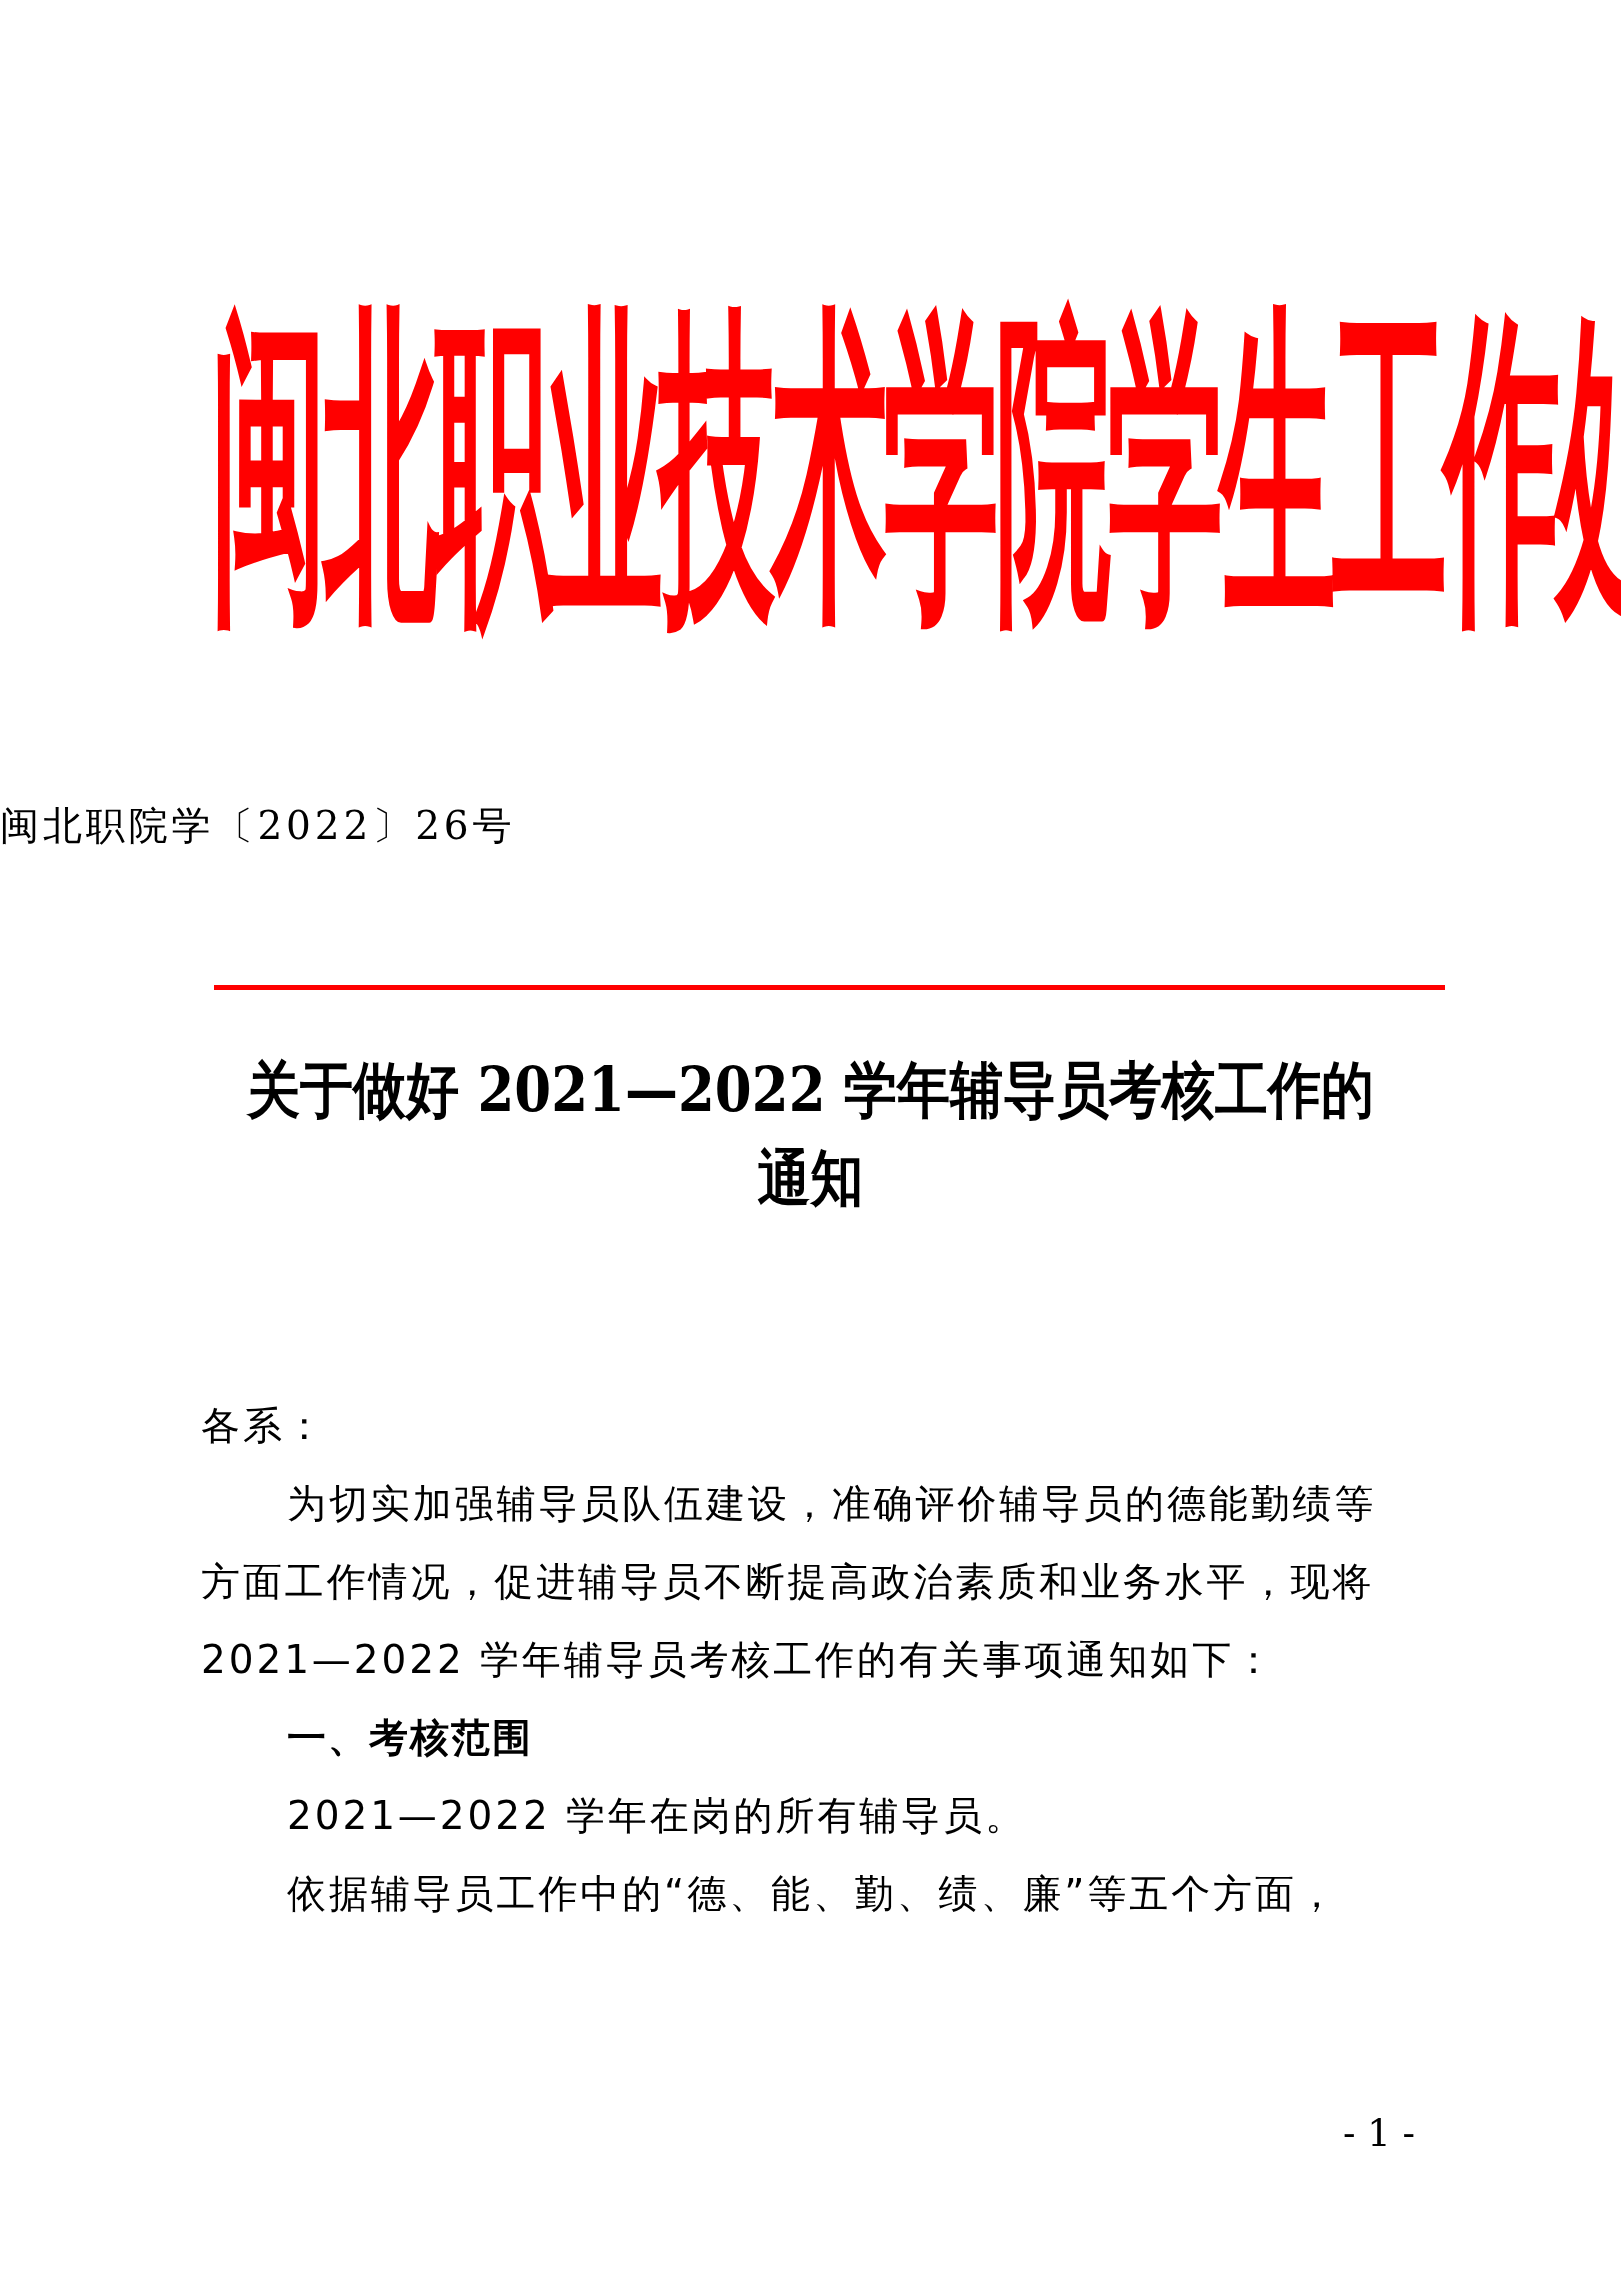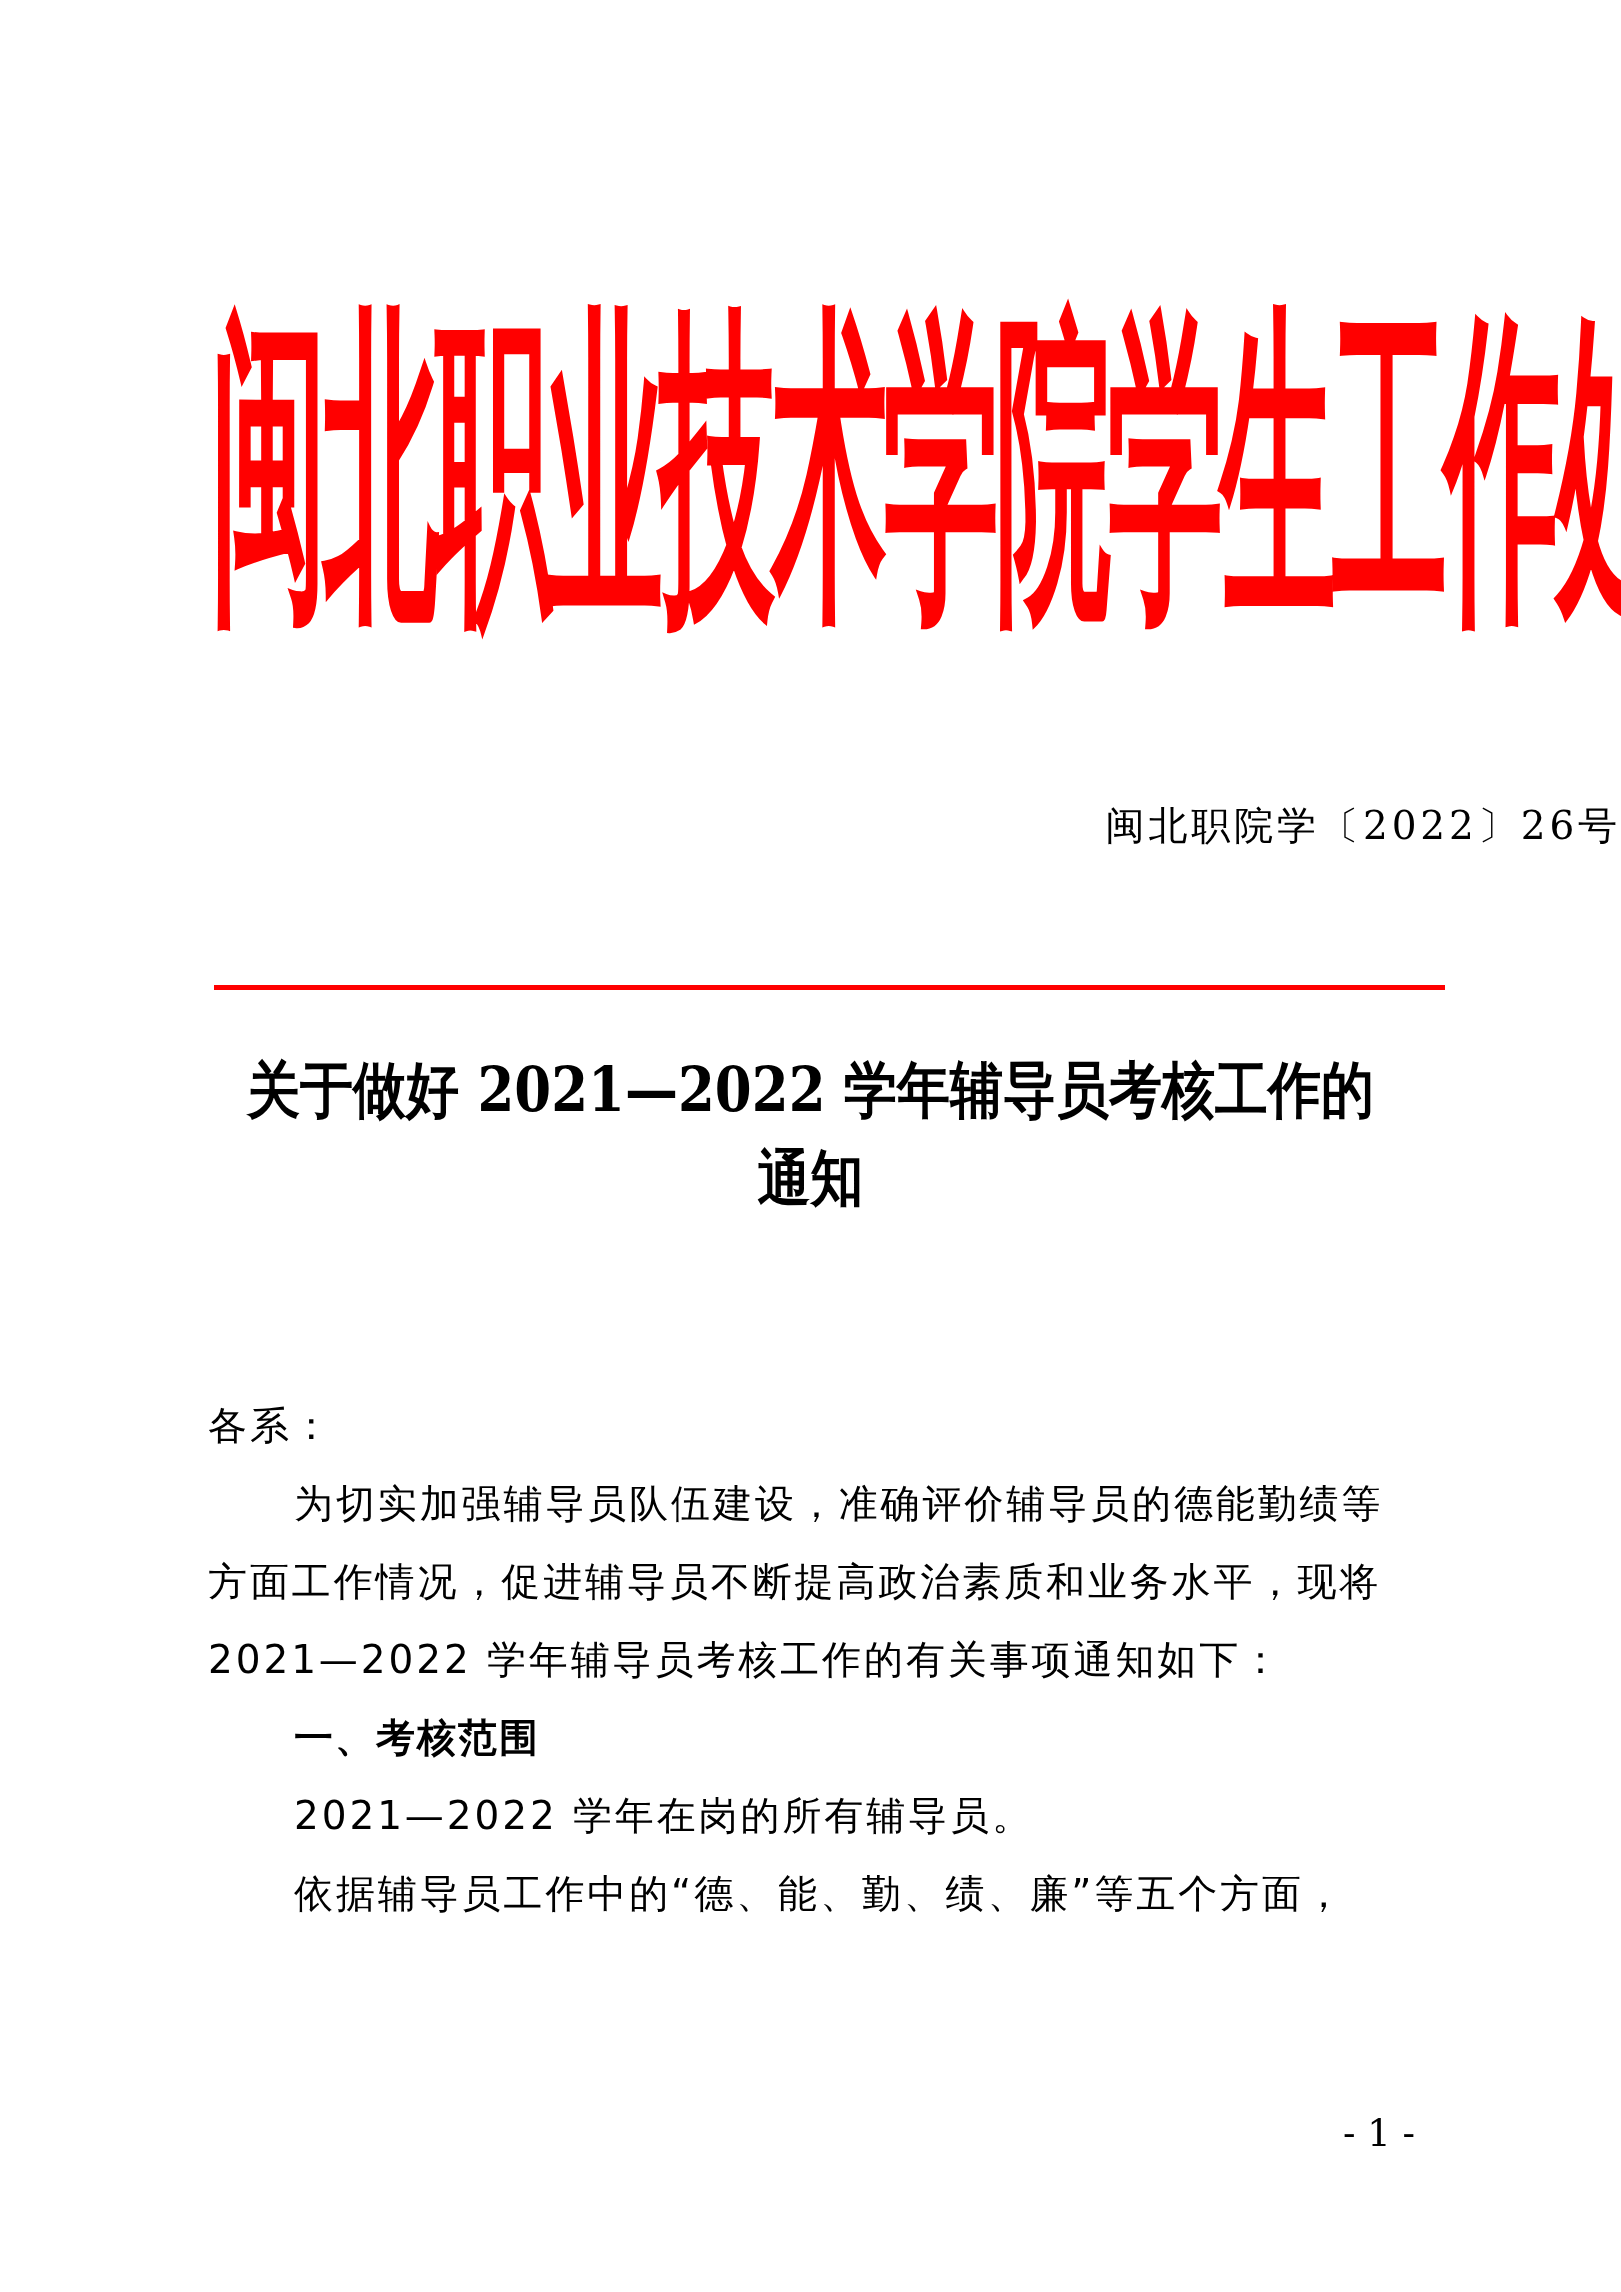--- a/index.html
+++ b/index.html
@@ -1,23 +1,23 @@
 <!DOCTYPE html>
 <html><head>
 <meta charset="utf-8">
 <style>
   html, body { margin:0; padding:0; background:#ffffff; }
   body { width:1621px; height:2293px; position:relative; overflow:hidden; font-family:"DejaVu Serif", serif; color:#000; }
   .masthead { position:absolute; left:211px; top:279px; width:1235px; height:372px; display:flex; justify-content:space-between; align-items:center; }
   .masthead span { display:inline-block; color:#ff0000; font-family:"DejaVu Serif", serif; font-weight:bold; font-size:116px; line-height:1; transform:scaleY(2.85); transform-origin:center; letter-spacing:-3.9px; }
-  .docno { position:absolute; left:0; width:100%; top:799px; text-align:right; font-size:39px; letter-spacing:3.9px; font-family:"DejaVu Serif", serif; }
+  .docno { position:absolute; left:0; width:100%; top:799px; text-align:left; font-size:39px; letter-spacing:3.9px; font-family:"DejaVu Serif", serif; }
   .redline { position:absolute; left:214px; width:1231px; top:985px; height:4.9px; background:#ff0000; }
   .title { position:absolute; left:196px; width:1229px; top:1045px; text-align:center; font-family:"DejaVu Serif", serif; font-weight:bold; font-size:53px; line-height:88px; }
   .title div { transform:scaleY(1.15); }
-  .body { position:absolute; left:208px; width:1215px; top:1387px; font-size:39px; font-family:"DejaVu Sans", sans-serif; }
+  .body { position:absolute; left:201px; width:1215px; top:1387px; font-size:39px; font-family:"DejaVu Sans", sans-serif; }
   .p { line-height:78px; height:78px; white-space:nowrap; letter-spacing:2.9px; }
   .indent { padding-left:86px; }
   .h { font-weight:bold; letter-spacing:2px; }
   .pagenum { position:absolute; right:206px; top:2112px; font-size:37px; font-family:"DejaVu Serif", serif; }
 </style>
 </head>
 <body>
 
 <div class="masthead">
   <span>闽</span>

